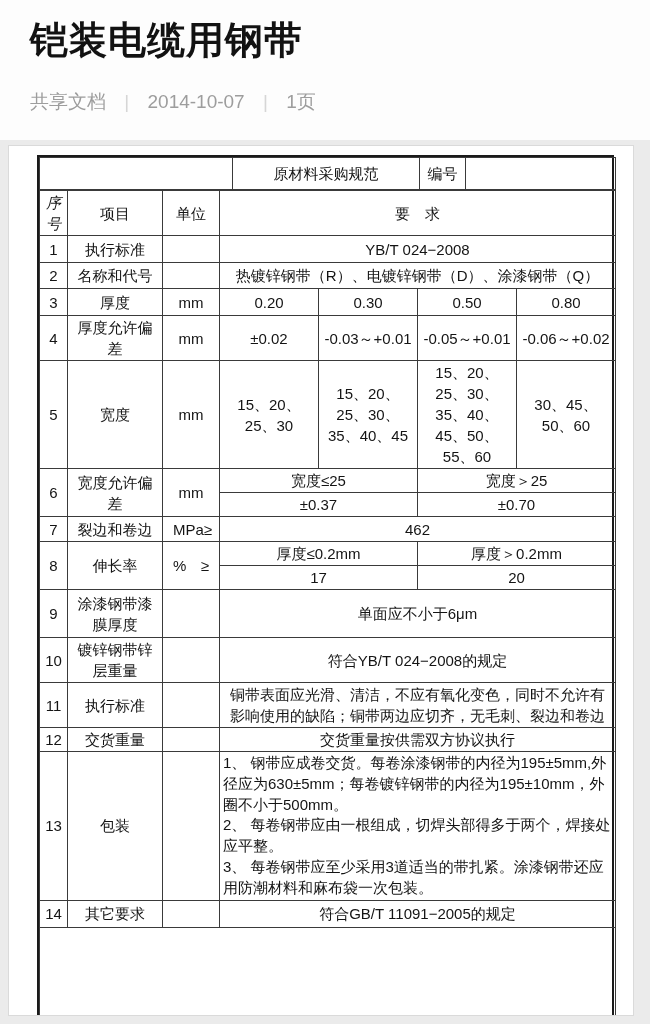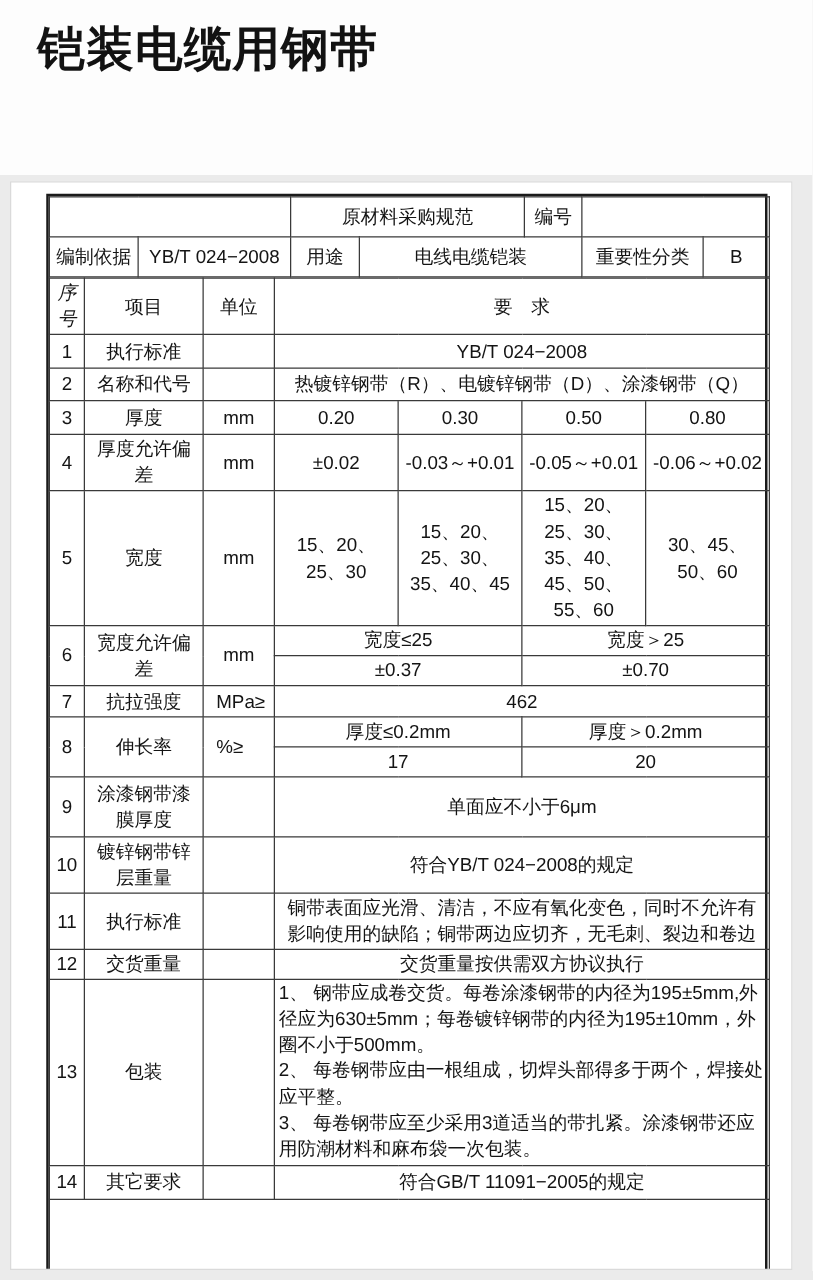--- a/index.html
+++ b/index.html
@@ -35,31 +35,38 @@
     border:1px solid #3a3a3a; padding:1px 3px;
     text-align:center; vertical-align:middle;
     overflow:hidden; line-height:1.4;
   }
   td.l { text-align:left; padding-left:4px; padding-right:4px; }
   td.tight { padding-left:0; padding-right:0; }
   .h32{height:32px} .h34{height:34px} .h27{height:27px} .h26{height:26px}
   .h28{height:28px} .h79{height:79px} .h22{height:22px} .h23{height:23px}
   .h25{height:25px} .h18{height:18px} .h19{height:19px} .h48{height:48px}
   .h45{height:45px} .h146{height:146px} .h94{height:94px}
-  .unit-flex { display:flex; align-items:center; padding:0 7px; }
+  .unit-flex { display:flex; justify-content:space-between; align-items:center; padding:0 7px; }
   .pack-line { margin:0; text-align:left; line-height:20.8px; }
   .wrapcol { word-break:break-all;font-style:italic; }
 </style>
 </head>
 <body>
 
 <div class="screen">
 
   <header class="doc-header">
     <h1>铠装电缆用钢带</h1>
+    <div class="doc-meta">
+      <span>共享文档</span>
+      <span class="sep">|</span>
+      <span>2014-10-07</span>
+      <span class="sep">|</span>
+      <span>1页</span>
+    </div>
   </header>
 
   <main class="doc-page">
     <div class="tbl-wrap">
 
       <table class="t">
         <colgroup>
           <col style="width:71px">
             <col style="width:122px">
             <col style="width:55px">
@@ -68,28 +75,20 @@
             <col style="width:97px">
             <col style="width:53px">
         </colgroup>
         <tbody>
           <tr class="h32">
             <td colspan="2"></td>
             <td colspan="2">原材料采购规范</td>
             <td>编号</td>
             <td colspan="2"></td>
           </tr>
-          <tr class="h32">
-            <td>编制依据</td>
-            <td>YB/T 024−2008</td>
-            <td>用途</td>
-            <td colspan="2">电线电缆铠装</td>
-            <td>重要性分类</td>
-            <td>B</td>
-          </tr>
         </tbody>
       </table>
 
       <table class="t">
         <colgroup>
           <col style="width:28px">
             <col style="width:95px">
             <col style="width:57px">
           <col style="width:99px">
             <col style="width:99px">
@@ -155,21 +154,21 @@
             <td colspan="2">宽度≤25</td>
             <td colspan="2">宽度＞25</td>
           </tr>
           <tr class="h23">
             <td colspan="2">±0.37</td>
             <td colspan="2">±0.70</td>
           </tr>
 
           <tr class="h25">
             <td>7</td>
-            <td class="tight">抗拉强度</td>
+            <td class="tight">裂边和卷边</td>
             <td class="tight">
               <span class="unit-flex">
                 <span>MPa</span>
                 <span>≥</span>
               </span>
             </td>
             <td colspan="4">462</td>
           </tr>
 
           <tr class="h18">

